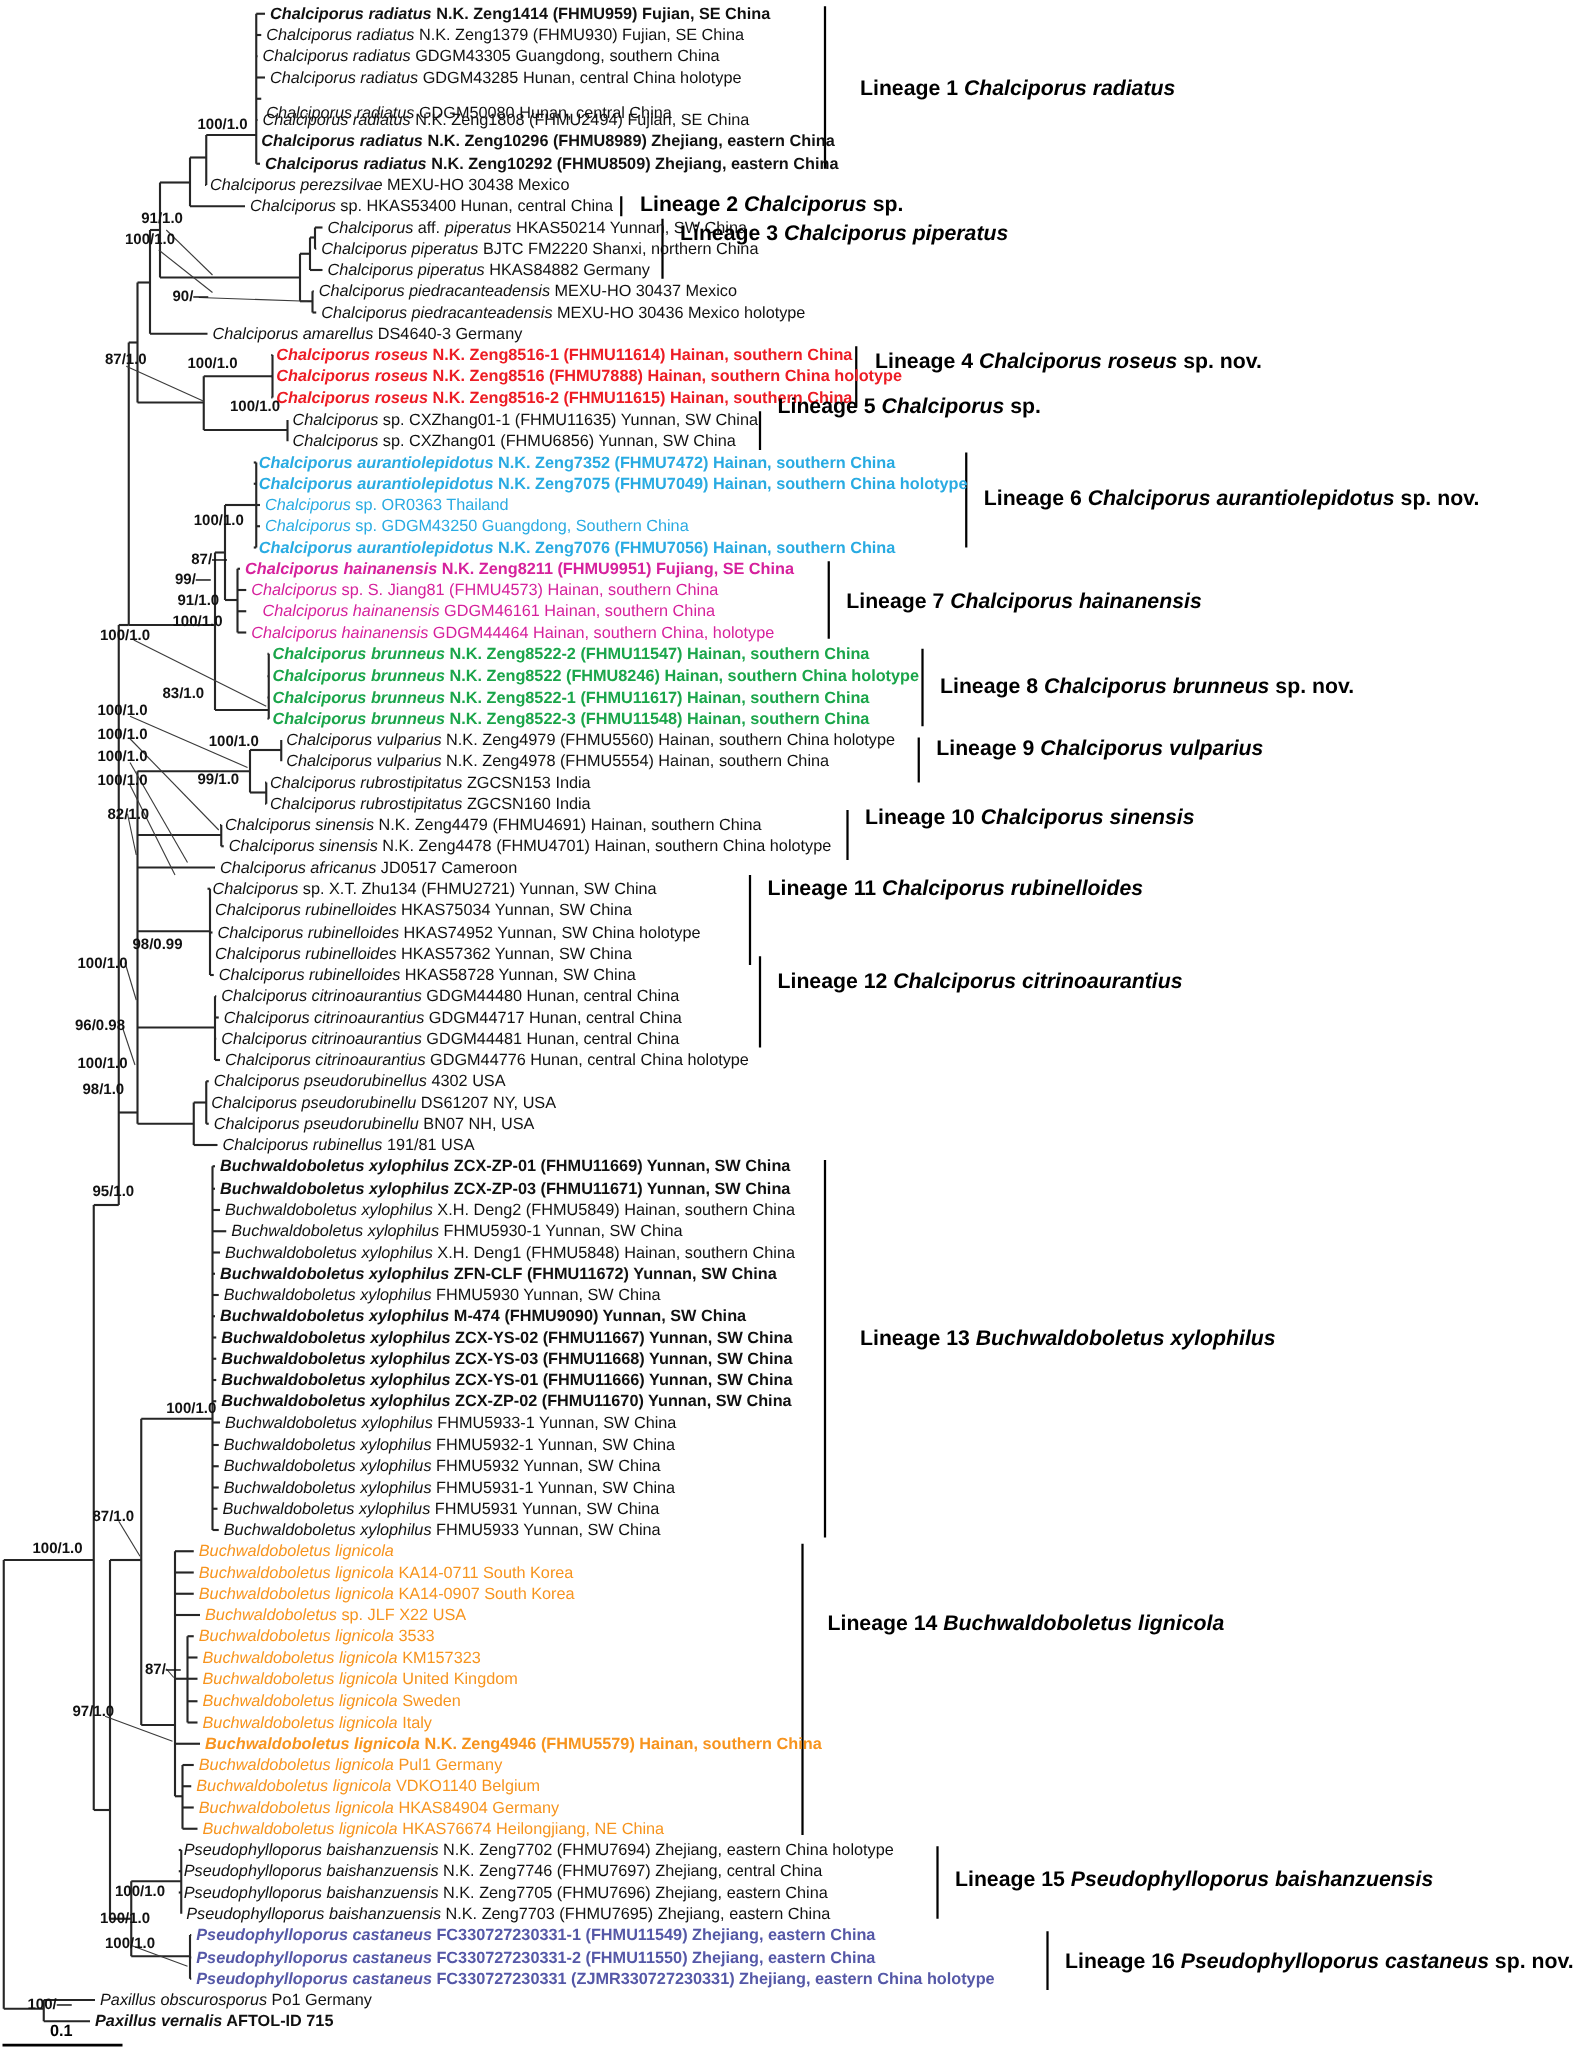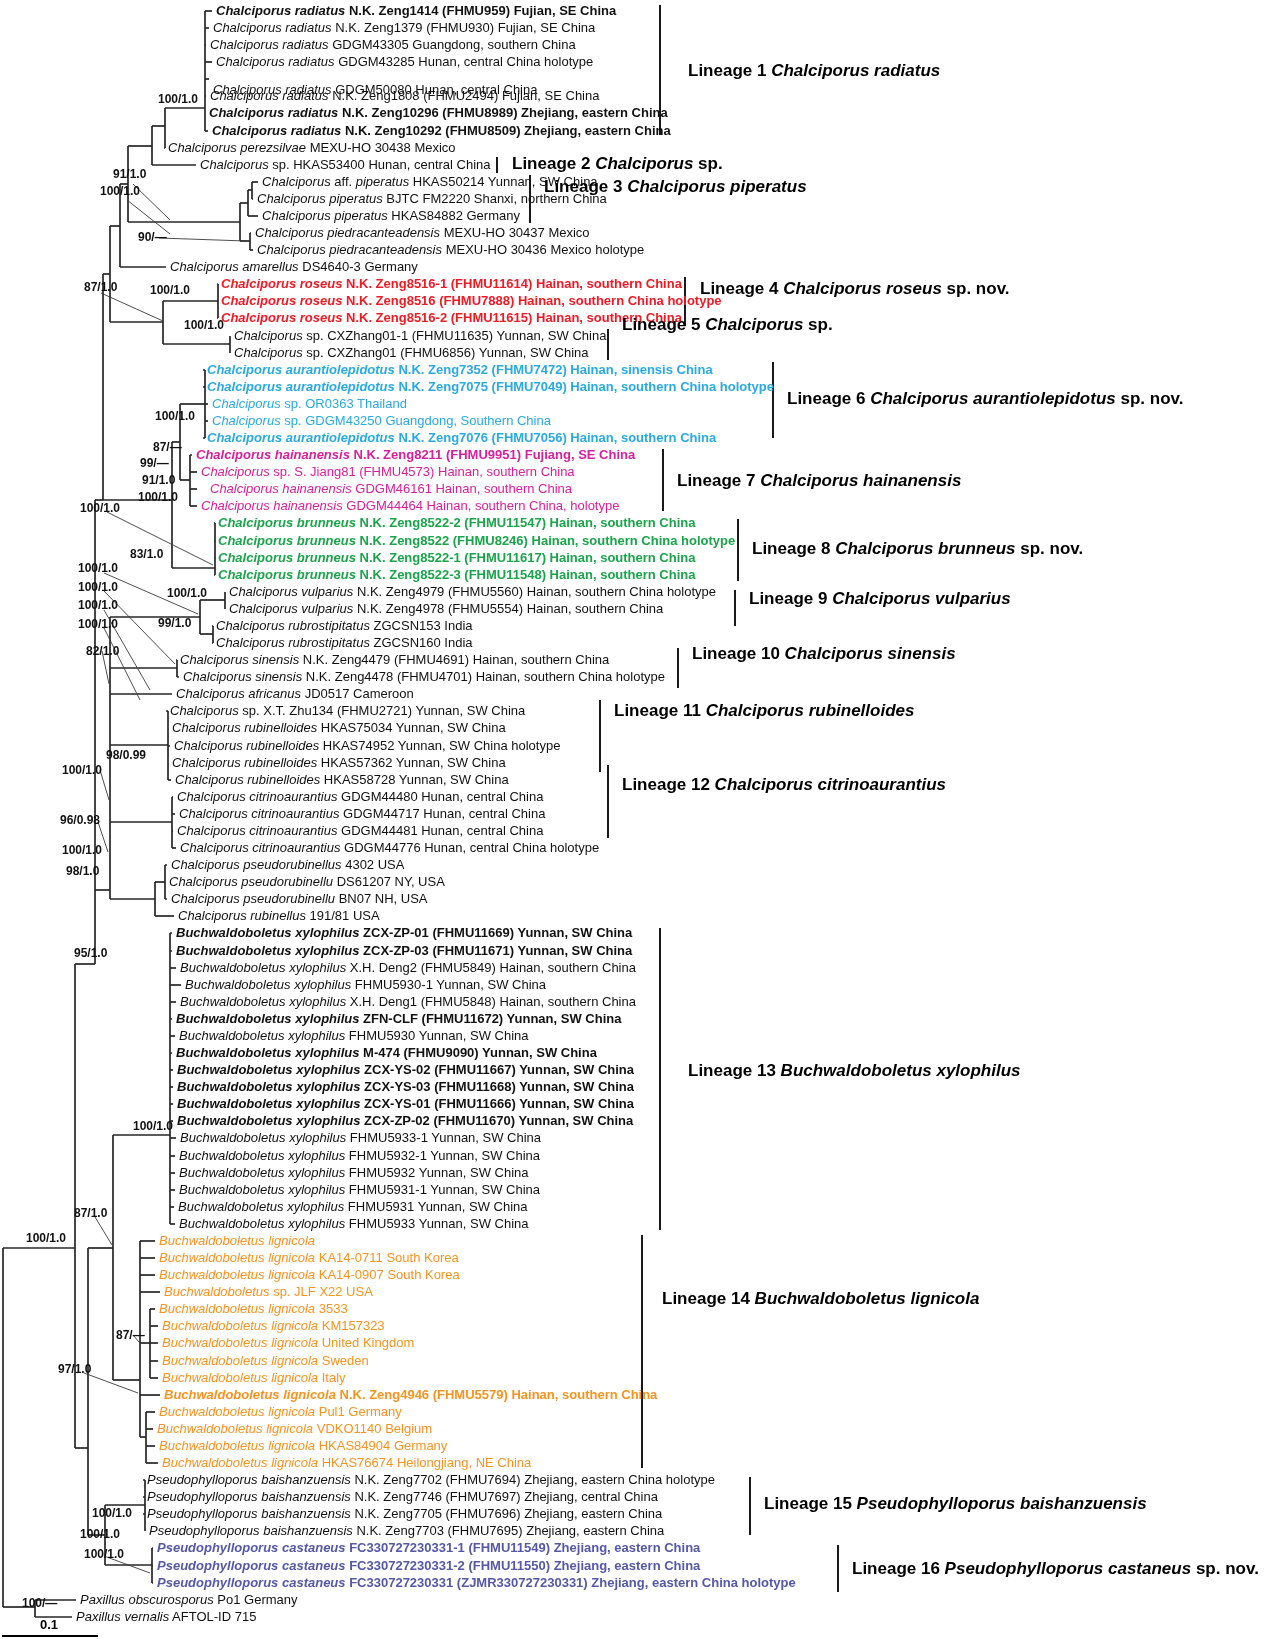--- a/index.html
+++ b/index.html
@@ -244,21 +244,21 @@
       <div class="tax" style="left: 257px; top: 191px; color: rgb(17, 17, 17);"><i>Chalciporus piperatus</i><span> BJTC FM2220 Shanxi, northern China</span></div>
       <div class="tax" style="left: 262px; top: 208px; color: rgb(17, 17, 17);"><i>Chalciporus piperatus</i><span> HKAS84882 Germany</span></div>
       <div class="tax" style="left: 255px; top: 225px; color: rgb(17, 17, 17);"><i>Chalciporus piedracanteadensis</i><span> MEXU-HO 30437 Mexico</span></div>
       <div class="tax" style="left: 257px; top: 242px; color: rgb(17, 17, 17);"><i>Chalciporus piedracanteadensis</i><span> MEXU-HO 30436 Mexico holotype</span></div>
       <div class="tax" style="left: 170px; top: 259px; color: rgb(17, 17, 17);"><i>Chalciporus amarellus</i><span> DS4640-3 Germany</span></div>
       <div class="tax b" style="left: 221px; top: 276px; color: rgb(237, 28, 36);"><i>Chalciporus roseus</i><span> N.K. Zeng8516-1 (FHMU11614) Hainan, southern China</span></div>
       <div class="tax b" style="left: 221px; top: 293px; color: rgb(237, 28, 36);"><i>Chalciporus roseus</i><span> N.K. Zeng8516 (FHMU7888) Hainan, southern China holotype</span></div>
       <div class="tax b" style="left: 221px; top: 310px; color: rgb(237, 28, 36);"><i>Chalciporus roseus</i><span> N.K. Zeng8516-2 (FHMU11615) Hainan, southern China</span></div>
       <div class="tax" style="left: 234px; top: 328px; color: rgb(17, 17, 17);"><i>Chalciporus</i><span> sp. CXZhang01-1 (FHMU11635) Yunnan, SW China</span></div>
       <div class="tax" style="left: 234px; top: 345px; color: rgb(17, 17, 17);"><i>Chalciporus</i><span> sp. CXZhang01 (FHMU6856) Yunnan, SW China</span></div>
-      <div class="tax b" style="left: 207px; top: 362px; color: rgb(41, 171, 226);"><i>Chalciporus aurantiolepidotus</i><span> N.K. Zeng7352 (FHMU7472) Hainan, sinensis China</span></div>
+      <div class="tax b" style="left: 207px; top: 362px; color: rgb(41, 171, 226);"><i>Chalciporus aurantiolepidotus</i><span> N.K. Zeng7352 (FHMU7472) Hainan, southern China</span></div>
       <div class="tax b" style="left: 207px; top: 379px; color: rgb(41, 171, 226);"><i>Chalciporus aurantiolepidotus</i><span> N.K. Zeng7075 (FHMU7049) Hainan, southern China holotype</span></div>
       <div class="tax" style="left: 212px; top: 396px; color: rgb(41, 171, 226);"><i>Chalciporus</i><span> sp. OR0363 Thailand</span></div>
       <div class="tax" style="left: 212px; top: 413px; color: rgb(41, 171, 226);"><i>Chalciporus</i><span> sp. GDGM43250 Guangdong, Southern China</span></div>
       <div class="tax b" style="left: 207px; top: 430px; color: rgb(41, 171, 226);"><i>Chalciporus aurantiolepidotus</i><span> N.K. Zeng7076 (FHMU7056) Hainan, southern China</span></div>
       <div class="tax b" style="left: 196px; top: 447px; color: rgb(214, 33, 156);"><i>Chalciporus hainanensis</i><span> N.K. Zeng8211 (FHMU9951) Fujiang, SE China</span></div>
       <div class="tax" style="left: 201px; top: 464px; color: rgb(214, 33, 156);"><i>Chalciporus</i><span> sp. S. Jiang81 (FHMU4573) Hainan, southern China</span></div>
       <div class="tax" style="left: 210px; top: 481px; color: rgb(214, 33, 156);"><i>Chalciporus hainanensis</i><span> GDGM46161 Hainan, southern China</span></div>
       <div class="tax" style="left: 201px; top: 498px; color: rgb(214, 33, 156);"><i>Chalciporus hainanensis</i><span> GDGM44464 Hainan, southern China, holotype</span></div>
       <div class="tax b" style="left: 218px; top: 515px; color: rgb(26, 165, 74);"><i>Chalciporus brunneus</i><span> N.K. Zeng8522-2 (FHMU11547) Hainan, southern China</span></div>
       <div class="tax b" style="left: 218px; top: 533px; color: rgb(26, 165, 74);"><i>Chalciporus brunneus</i><span> N.K. Zeng8522 (FHMU8246) Hainan, southern China holotype</span></div>
@@ -317,21 +317,21 @@
       <div class="tax" style="left: 159px; top: 1438px; color: rgb(247, 148, 30);"><i>Buchwaldoboletus lignicola</i><span> HKAS84904 Germany</span></div>
       <div class="tax" style="left: 162px; top: 1455px; color: rgb(247, 148, 30);"><i>Buchwaldoboletus lignicola</i><span> HKAS76674 Heilongjiang, NE China</span></div>
       <div class="tax" style="left: 147px; top: 1472px; color: rgb(17, 17, 17);"><i>Pseudophylloporus baishanzuensis</i><span> N.K. Zeng7702 (FHMU7694) Zhejiang, eastern China holotype</span></div>
       <div class="tax" style="left: 147px; top: 1489px; color: rgb(17, 17, 17);"><i>Pseudophylloporus baishanzuensis</i><span> N.K. Zeng7746 (FHMU7697) Zhejiang, central China</span></div>
       <div class="tax" style="left: 147px; top: 1506px; color: rgb(17, 17, 17);"><i>Pseudophylloporus baishanzuensis</i><span> N.K. Zeng7705 (FHMU7696) Zhejiang, eastern China</span></div>
       <div class="tax" style="left: 149px; top: 1523px; color: rgb(17, 17, 17);"><i>Pseudophylloporus baishanzuensis</i><span> N.K. Zeng7703 (FHMU7695) Zhejiang, eastern China</span></div>
       <div class="tax b" style="left: 157px; top: 1540px; color: rgb(85, 88, 167);"><i>Pseudophylloporus castaneus</i><span> FC330727230331-1 (FHMU11549) Zhejiang, eastern China</span></div>
       <div class="tax b" style="left: 157px; top: 1558px; color: rgb(85, 88, 167);"><i>Pseudophylloporus castaneus</i><span> FC330727230331-2 (FHMU11550) Zhejiang, eastern China</span></div>
       <div class="tax b" style="left: 157px; top: 1575px; color: rgb(85, 88, 167);"><i>Pseudophylloporus castaneus</i><span> FC330727230331 (ZJMR330727230331) Zhejiang, eastern China holotype</span></div>
       <div class="tax" style="left: 80px; top: 1592px; color: rgb(17, 17, 17);"><i>Paxillus obscurosporus</i><span> Po1 Germany</span></div>
-      <div class="tax" style="left: 76px; top: 1609px; color: rgb(17, 17, 17);"><i>Paxillus vernalis</i><span> AFTOL-ID 715</span></div>
+      <div class="tax" style="left: 76px; top: 1609px; color: rgb(17, 17, 17); font-weight: bold;"><i>Paxillus vernalis</i><span> AFTOL-ID 715</span></div>
     </div>
   <div id="sups">
       <div class="sup" style="left: 158px; top: 92px;">100/1.0</div>
       <div class="sup" style="left: 113px; top: 167px;">91/1.0</div>
       <div class="sup" style="left: 100px; top: 184px;">100/1.0</div>
       <div class="sup" style="left: 138px; top: 230px;">90/—</div>
       <div class="sup" style="left: 84px; top: 280px;">87/1.0</div>
       <div class="sup" style="left: 150px; top: 283px;">100/1.0</div>
       <div class="sup" style="left: 184px; top: 318px;">100/1.0</div>
       <div class="sup" style="left: 155px; top: 409px;">100/1.0</div>

